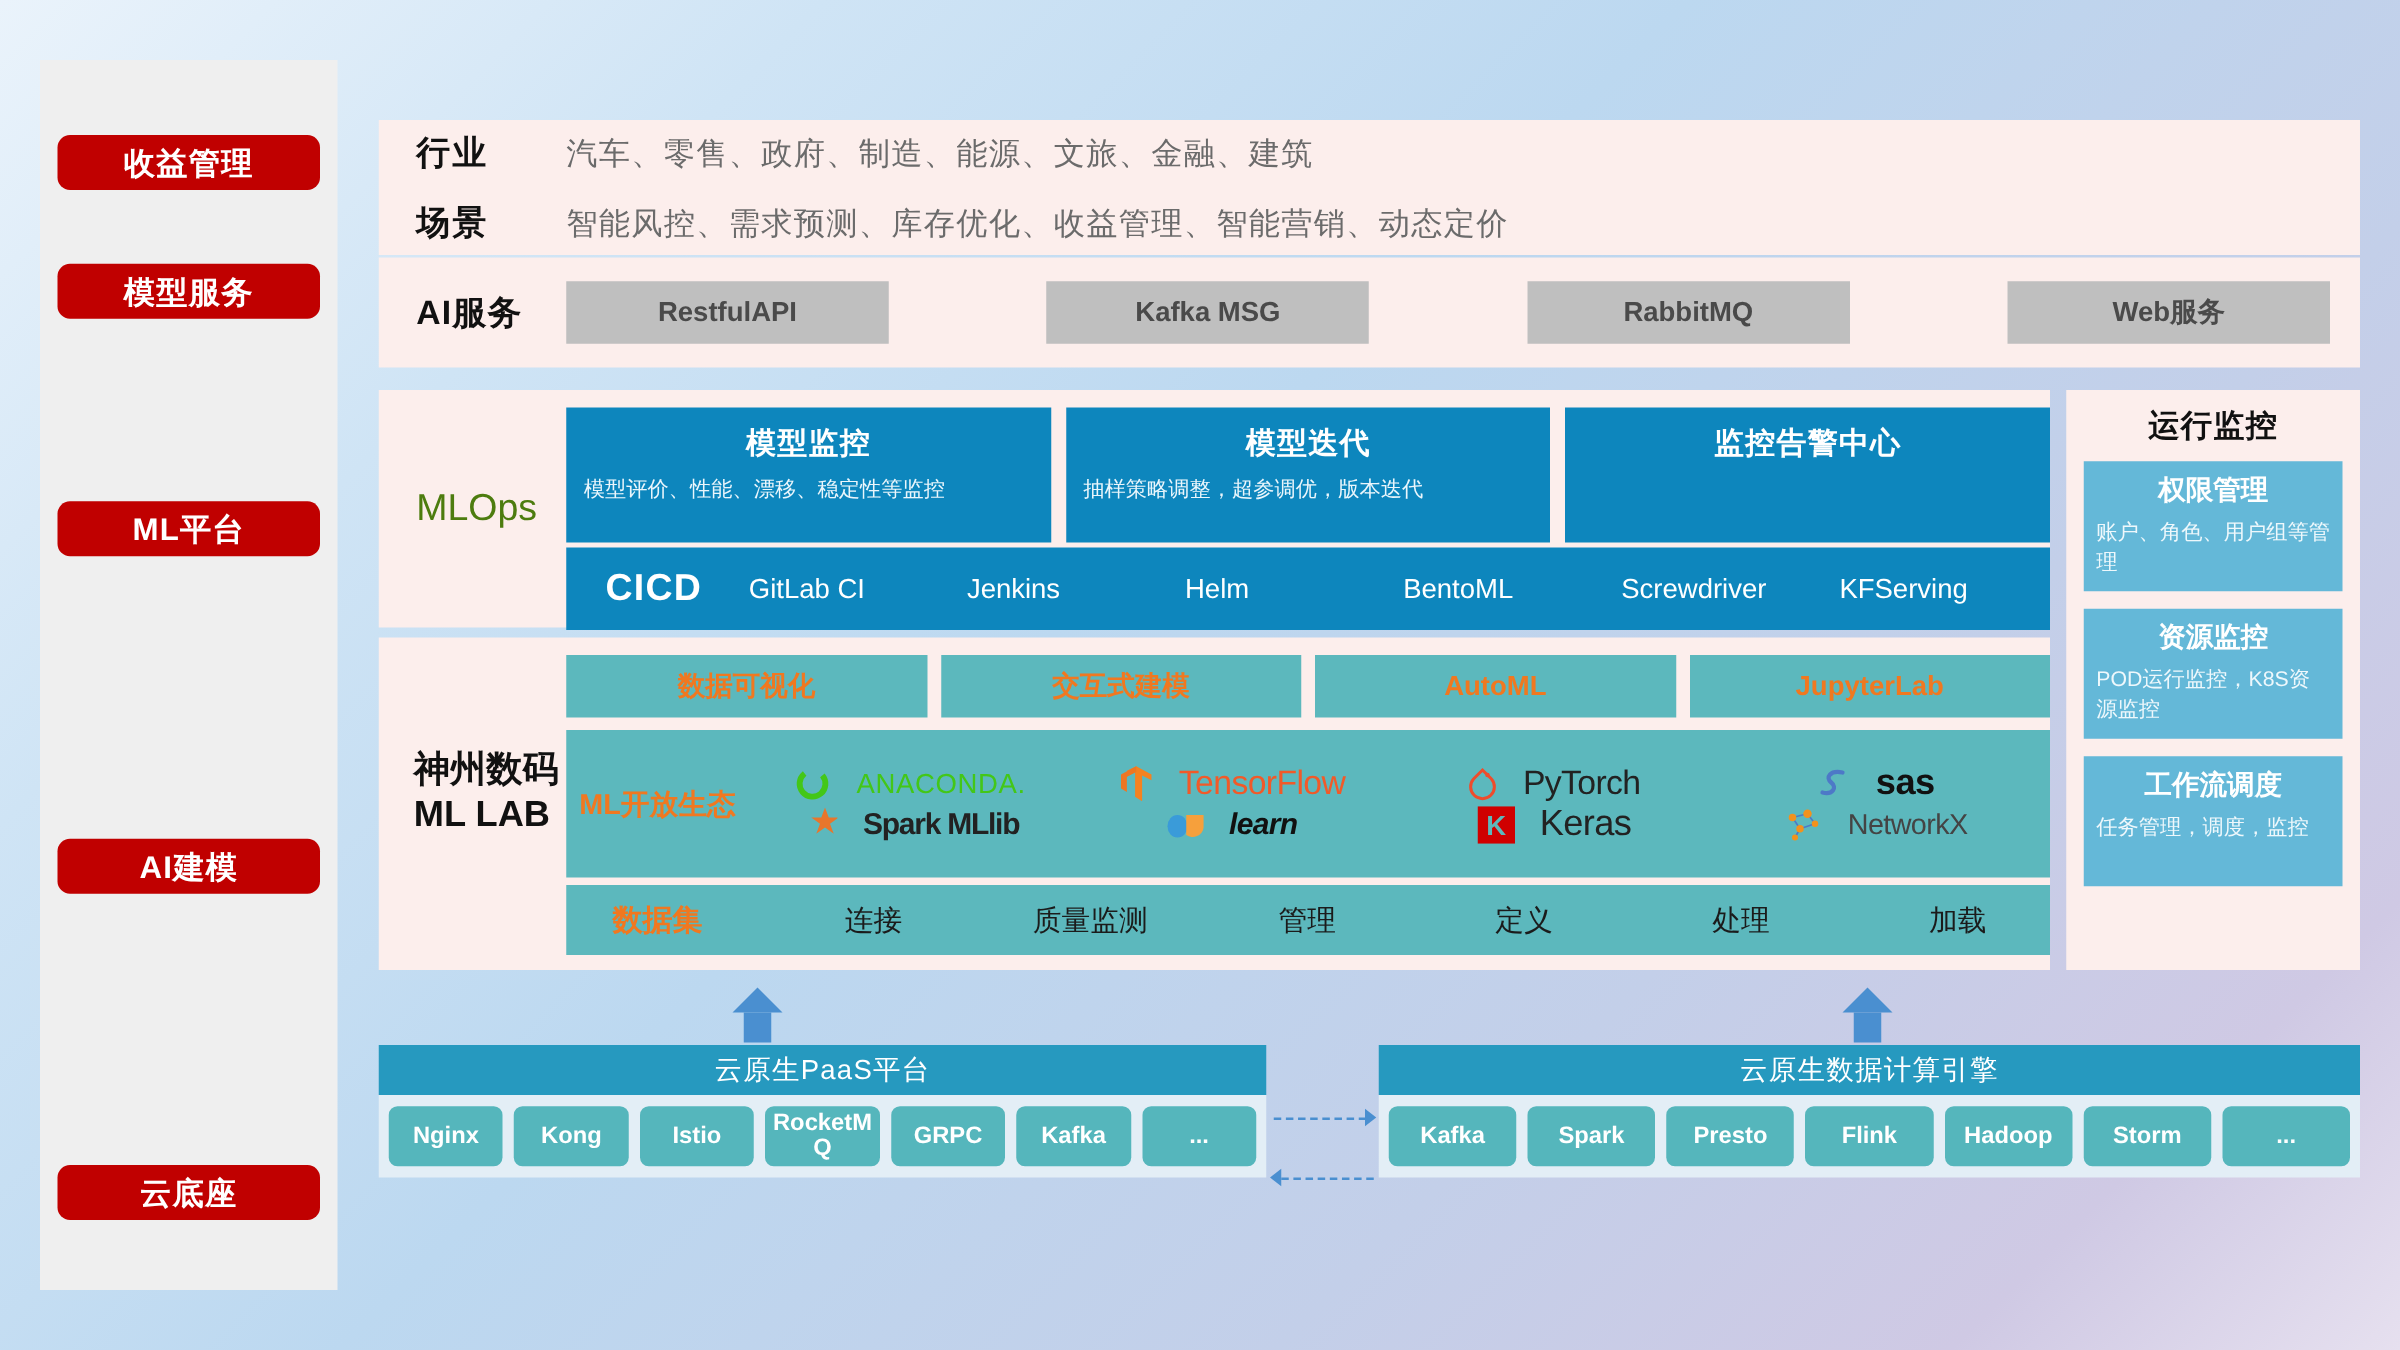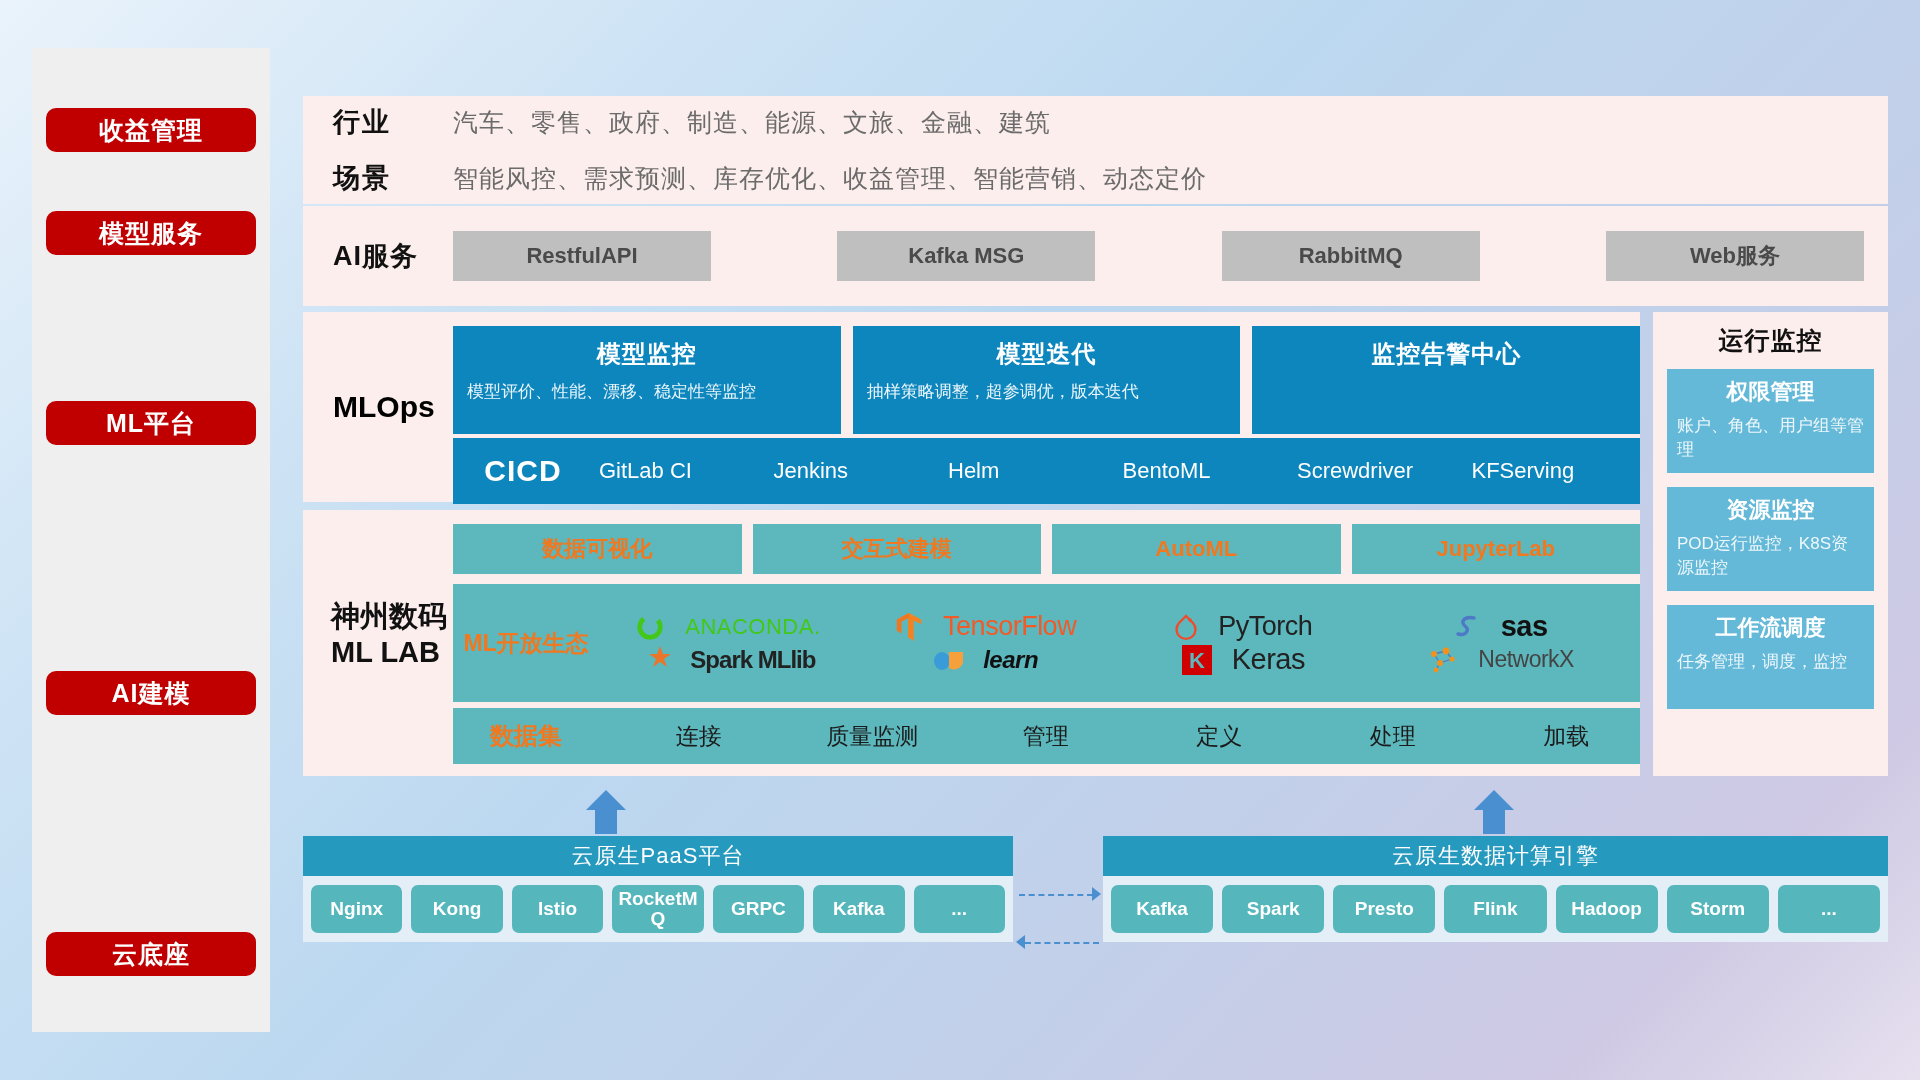--- a/index.html
+++ b/index.html
@@ -49,37 +49,37 @@
   .app-rows { display: flex; flex-direction: column; gap: 20px; width: 100%; }
   .app-row { display: flex; align-items: center; }
   .app-key {
     width: 120px; flex: 0 0 120px;
     font-size: 27px; font-weight: bold; color: #111;
     letter-spacing: 2px;
   }
   .app-val { font-size: 25px; color: #6b6b6b; letter-spacing: 1px; }
 
   
-  #band-svc { top: 158px; height: 100px; display: flex; align-items: center; padding: 0 24px 0 30px; }
+  #band-svc { top: 158px; height: 88px; display: flex; align-items: center; padding: 0 24px 0 30px; }
   .svc-key {
     width: 120px; flex: 0 0 120px;
     font-size: 27px; font-weight: bold; color: #111; letter-spacing: 1px;
   }
   .svc-grid { display: flex; flex: 1; gap: 0; justify-content: space-between; }
   .svc-chip {
     width: 258px; height: 50px; background: #bfbfbf;
     display: flex; align-items: center; justify-content: center;
     font-size: 22px; font-weight: bold; color: #4a4a4a;
   }
 
   
   #band-mlops { top: 264px; height: 190px; width: 1337px; right: auto; padding: 14px 0 0 0; }
   .mlops-key {
     position: absolute; left: 30px; top: 78px;
-    font-size: 30px; font-weight: bold; color: #000000;
+    font-size: 30px; font-weight: normal; color: #4d7c0f;
   }
   .mlops-cards {
     position: absolute; left: 150px; top: 14px; right: 0;
     display: flex; gap: 12px; align-items: flex-end;
   }
   .mlops-card {
     flex: 1 1 0; background: #0d86bd; color: #fff;
     padding: 12px 14px 10px 14px; min-height: 108px;
   }
   .mlops-card h4 {

